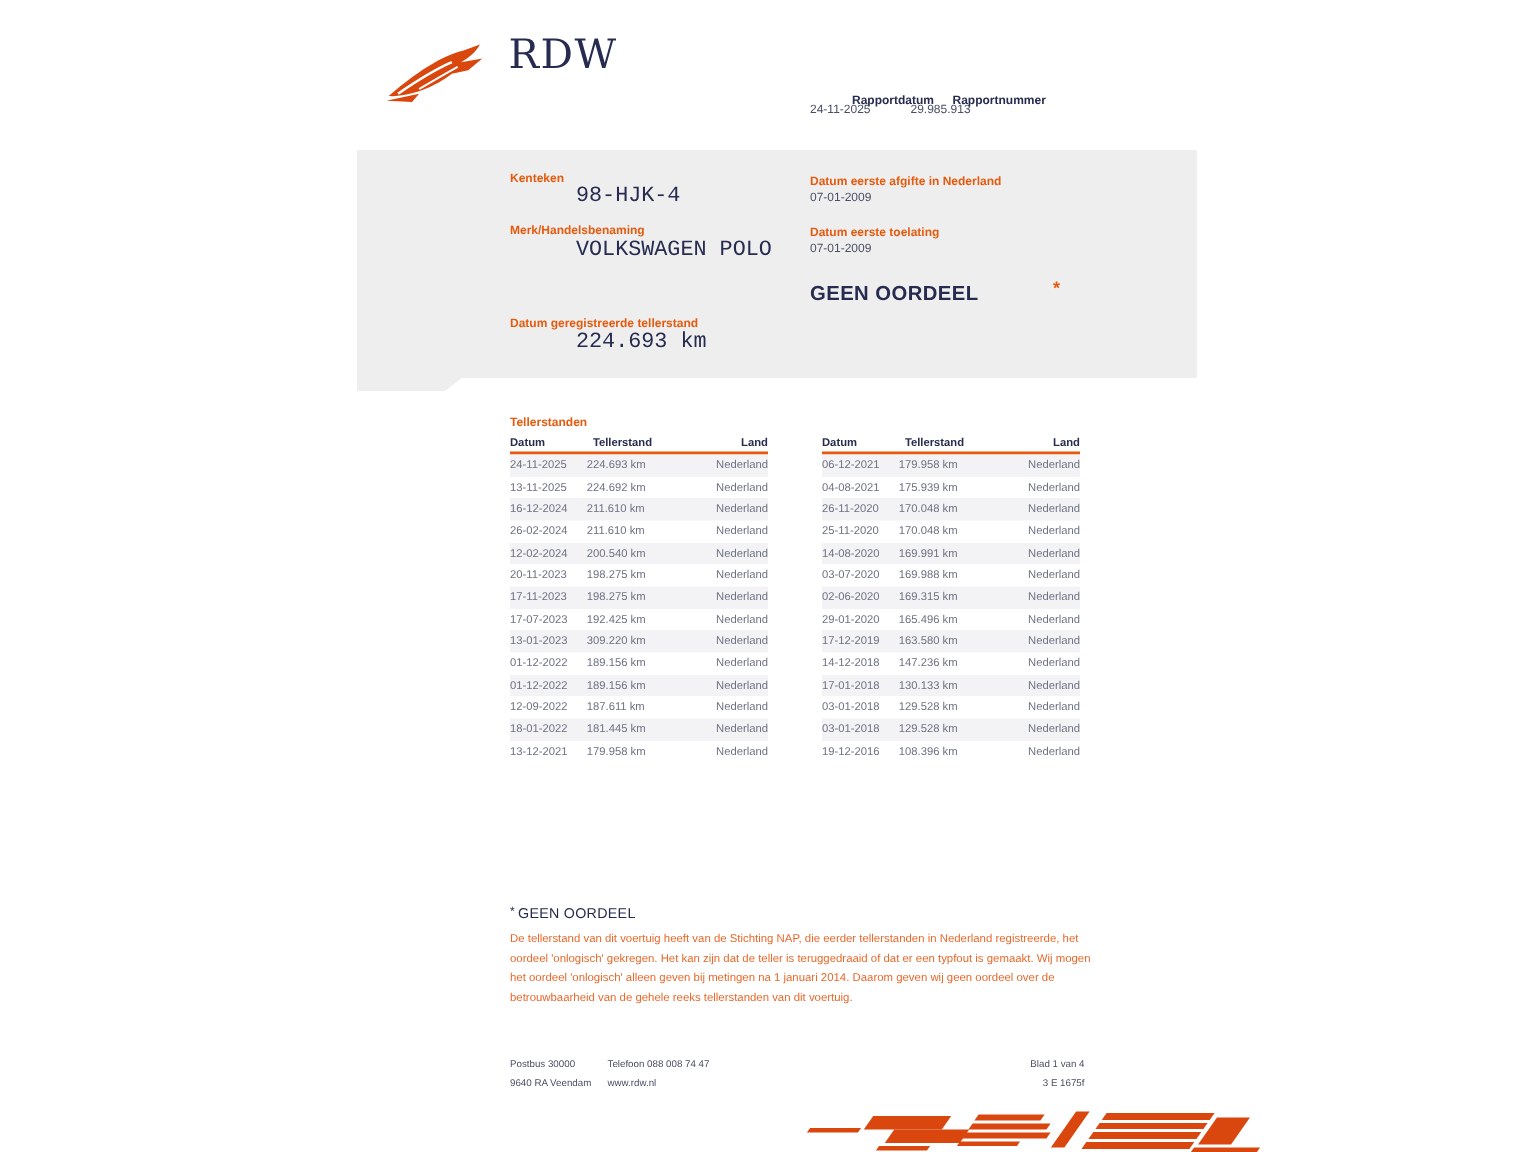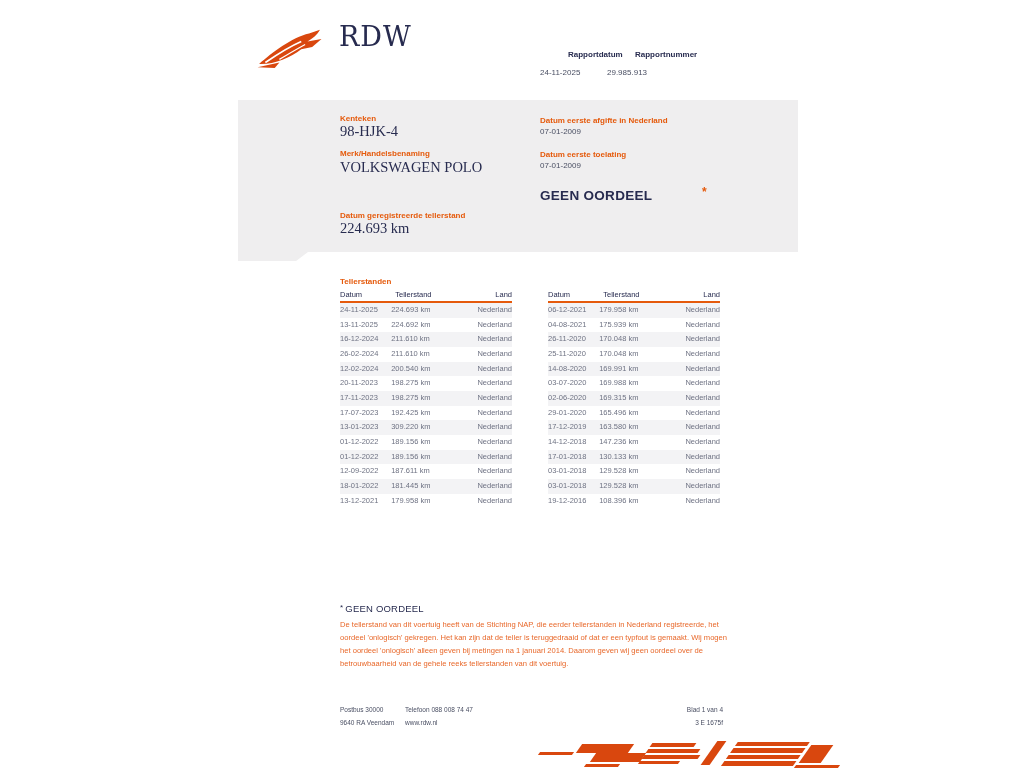--- a/index.html
+++ b/index.html
@@ -9,39 +9,39 @@
   *{margin:0;padding:0;box-sizing:border-box;}
   body{background:#ffffff;font-family:"Liberation Sans",sans-serif;}
   .page{position:relative;width:1024px;height:768px;background:#fff;overflow:hidden;}
 
   
   .logo-bird{position:absolute;left:256px;top:28px;width:78px;height:44px;}
   .logo-word{position:absolute;left:339px;top:21px;font-family:"DejaVu Serif",serif;
              font-size:27px;color:var(--navy);letter-spacing:1px;}
   .doc-title{position:absolute;left:540px;top:24px;font-family:"DejaVu Serif",serif;
              font-weight:bold;font-size:15.5px;color:var(--accent);}
-  .meta-label{position:absolute;top:50px;font-size:8px;font-weight:bold;color:var(--navy);padding-left:28px;}
+  .meta-label{position:absolute;top:62px;font-size:8px;font-weight:bold;color:var(--navy);padding-left:28px;}
   .meta-value{position:absolute;top:68px;font-size:8px;color:var(--meta_value);}
   .mx1{left:540px;} .mx2{left:607px;}
 
   
   .graybox{position:absolute;left:238px;top:100px;width:560px;height:152px;background:var(--box_bg);}
   .graybox::after{content:"";position:absolute;left:0;bottom:-9px;width:70px;height:9px;
                   background:var(--box_bg);clip-path:polygon(0 0,100% 0,83% 100%,0 100%);}
   .fld-label{position:absolute;font-size:8px;font-weight:bold;color:var(--accent);}
-  .fld-big{position:absolute;font-family:Liberation Serif, serif;font-size:14.5px;color:var(--navy);}
+  .fld-big{position:absolute;font-family:Liberation Mono, monospace;font-size:14.5px;color:var(--navy);margin-left:44px;}
   .fld-val{position:absolute;font-size:8px;color:var(--meta_value);}
   .oordeel{position:absolute;left:302px;top:88px;font-size:13.5px;font-weight:bold;color:var(--navy);letter-spacing:.3px;}
   .oordeel-star{position:absolute;left:464px;top:85px;font-size:12px;font-weight:bold;color:var(--accent);}
 
   
   .section-title{position:absolute;left:340px;top:277px;font-size:8px;font-weight:bold;color:var(--accent);}
   .ttable{position:absolute;top:288px;width:172px;font-size:7.5px;}
   .ttable.left{left:340px;} .ttable.right{left:548px;}
-  .thead{display:flex;line-height:13px;font-weight:normal;color:var(--navy);
+  .thead{display:flex;line-height:13px;font-weight:bold;color:var(--navy);
          border-bottom:2px solid var(--accent);}
   .trow{display:flex;line-height:14.65px;color:var(--table_text);}
   .tbody .trow:nth-child(odd){background:var(--stripe);}
   .c1{width:72px;text-align:left;} .c2{width:65px;text-align:left;} .c3{width:35px;text-align:right;margin-left:40px;}
 
   
   .footnote{position:absolute;left:340px;top:603px;width:398px;}
   .footnote-head{font-size:9.5px;font-weight:normal;color:var(--navy);margin-bottom:4px;letter-spacing:.2px;}
   .footnote-head .mark{font-size:8px;vertical-align:2px;margin-right:2px;}
   .footnote-body{font-size:7.6px;line-height:13px;color:var(--footnote);}

